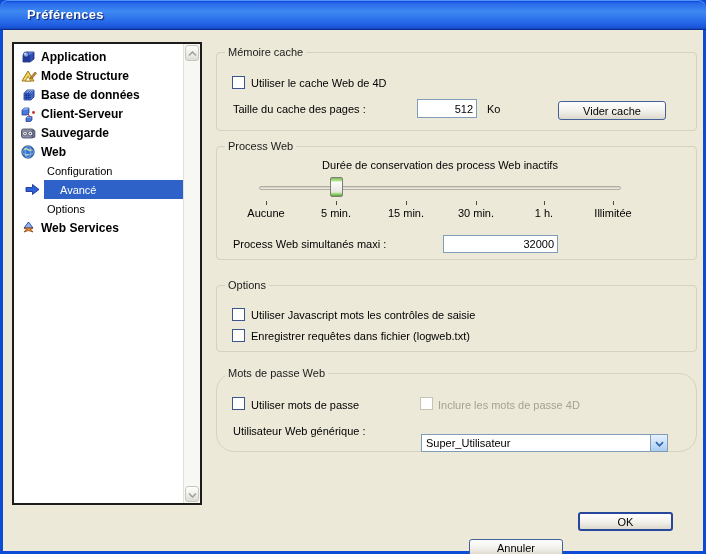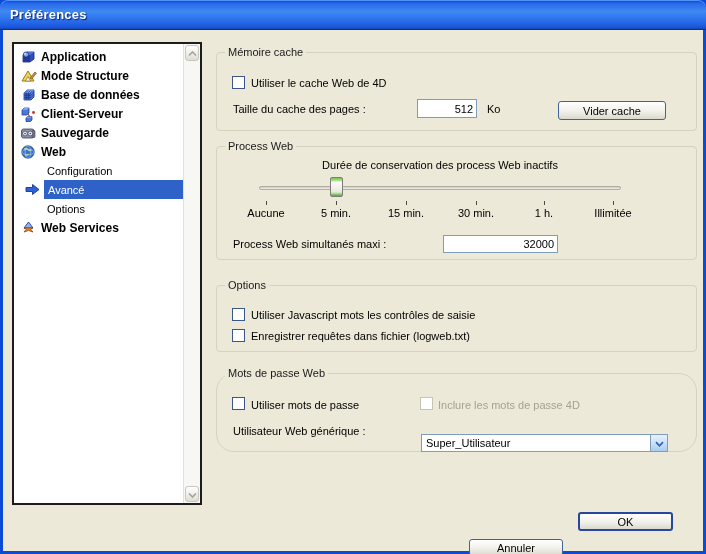--- a/index.html
+++ b/index.html
@@ -7,36 +7,36 @@
   body { font-family:"Liberation Sans", sans-serif; font-size:11px; color:#000; }
 
   .window { position:relative; width:706px; height:554px; background:#0C4BD5; }
   .titlebar {
     position:absolute; top:0; left:0; right:0; height:30px;
     border-radius:8px 8px 0 0;
     background:linear-gradient(to bottom,#0831D9 0%,#2767E8 10%,#3E89F2 38%,#2E74EC 62%,#1C59DF 88%,#1240A8 100%);
     box-shadow:inset 0 1px 0 #4E94F5, inset 0 -1px 0 #0B2E95;
   }
   .title-text {
-    position:absolute; left:10px; top:7px; color:#fff; font-weight:bold; font-size:13px;
+    position:absolute; left:27px; top:7px; color:#fff; font-weight:bold; font-size:13px;
     text-shadow:1px 1px 1px #0A2070; letter-spacing:.2px;
   }
   .body-bg { position:absolute; top:30px; left:3px; right:3px; bottom:3px; background:#ECE9D8; }
 
   
   .tree-panel {
     position:absolute; left:12px; top:42px; width:190px; height:463px;
     background:#fff; border:2px solid #1c1c1c;
   }
   .tree-items { position:absolute; left:0; top:0; right:17px; bottom:0; padding-top:3px; overflow:hidden; }
   .tree-row { height:19px; display:flex; align-items:center; padding-left:6px; font-weight:bold; font-size:12px; white-space:nowrap; cursor:default; }
   .tree-row .ticon { width:17px; height:16px; margin-right:4px; flex:0 0 17px; }
   .tree-row.sub { font-weight:normal; font-size:11px; padding-left:33px; }
   .tree-row.sub.selected {
-    margin-left:30px; padding-left:4px; background:#2E62C8; color:#fff; position:relative;
+    margin-left:30px; padding-left:16px; background:#2E62C8; color:#fff; position:relative;
   }
   .tree-row.sub.selected .sel-arrow { position:absolute; left:-19px; top:3px; }
 
   .tree-scrollbar {
     position:absolute; top:0; right:0; width:17px; bottom:0;
     background:#F7F7F3; border-left:1px solid #E2E1D8;
   }
   .sb-btn {
     position:absolute; left:1px; right:1px; height:16px;
     background:linear-gradient(to bottom,#FEFEFD,#EDECE7 60%,#DEDCD3);

